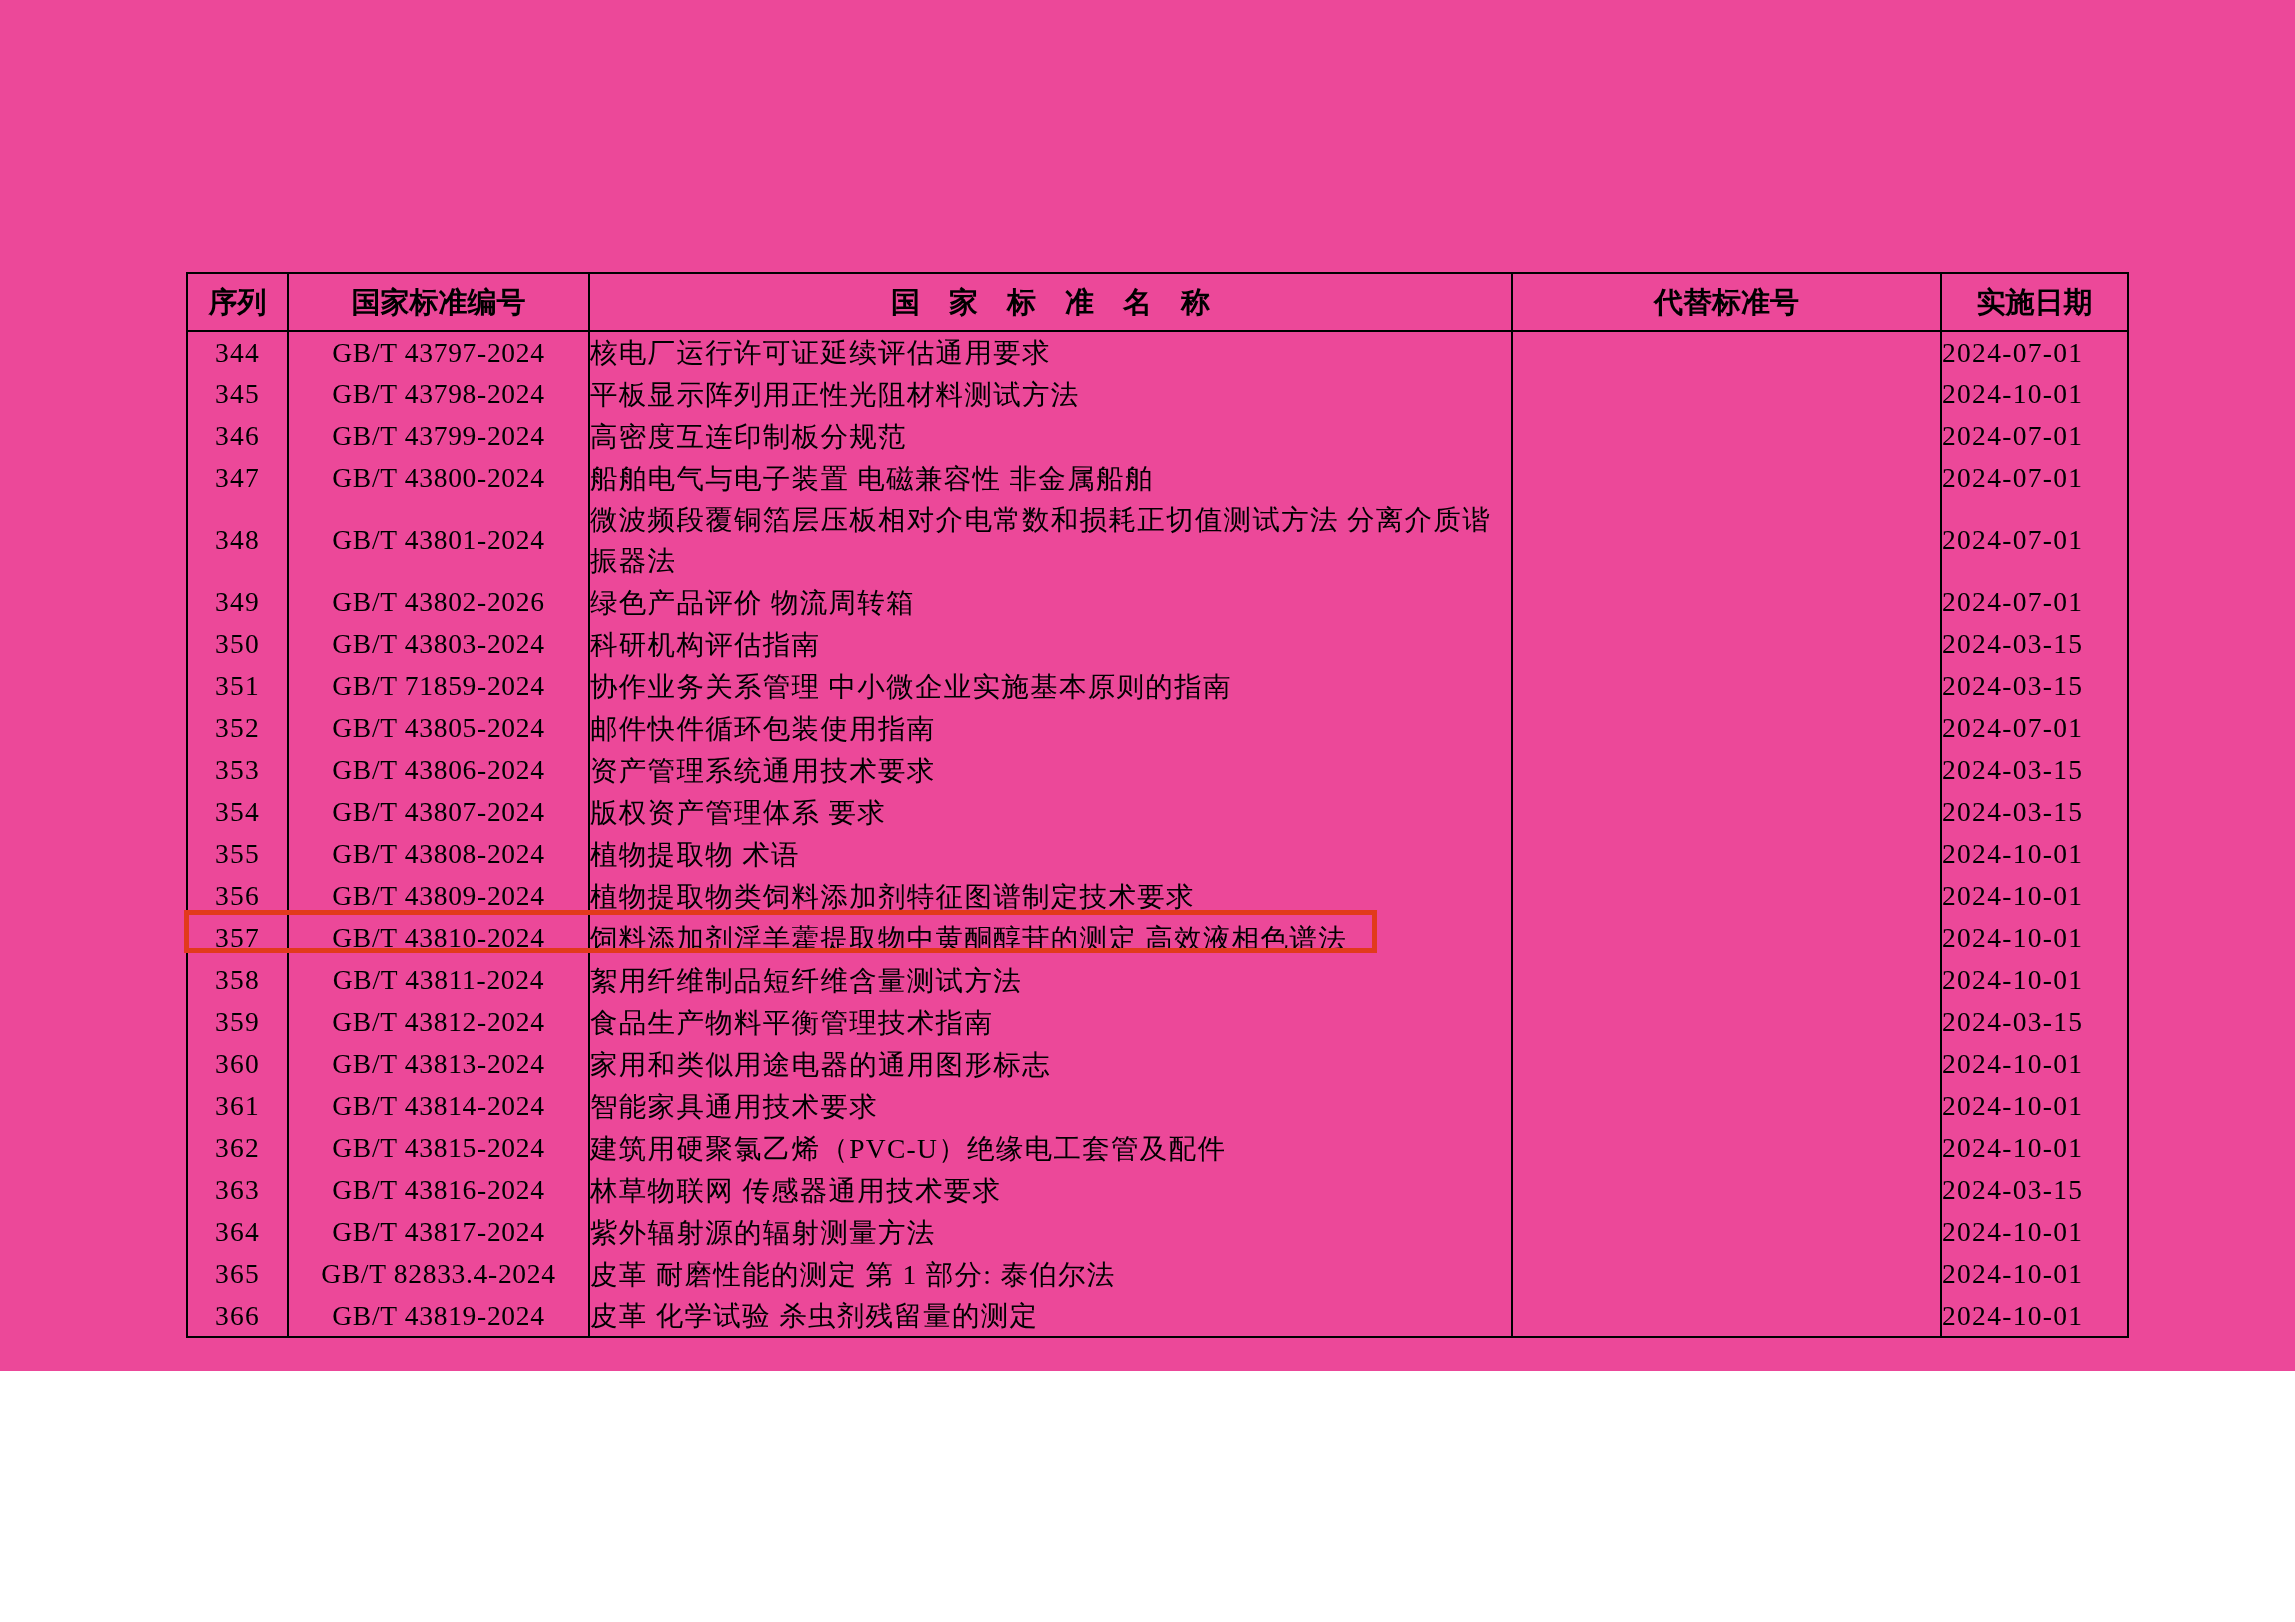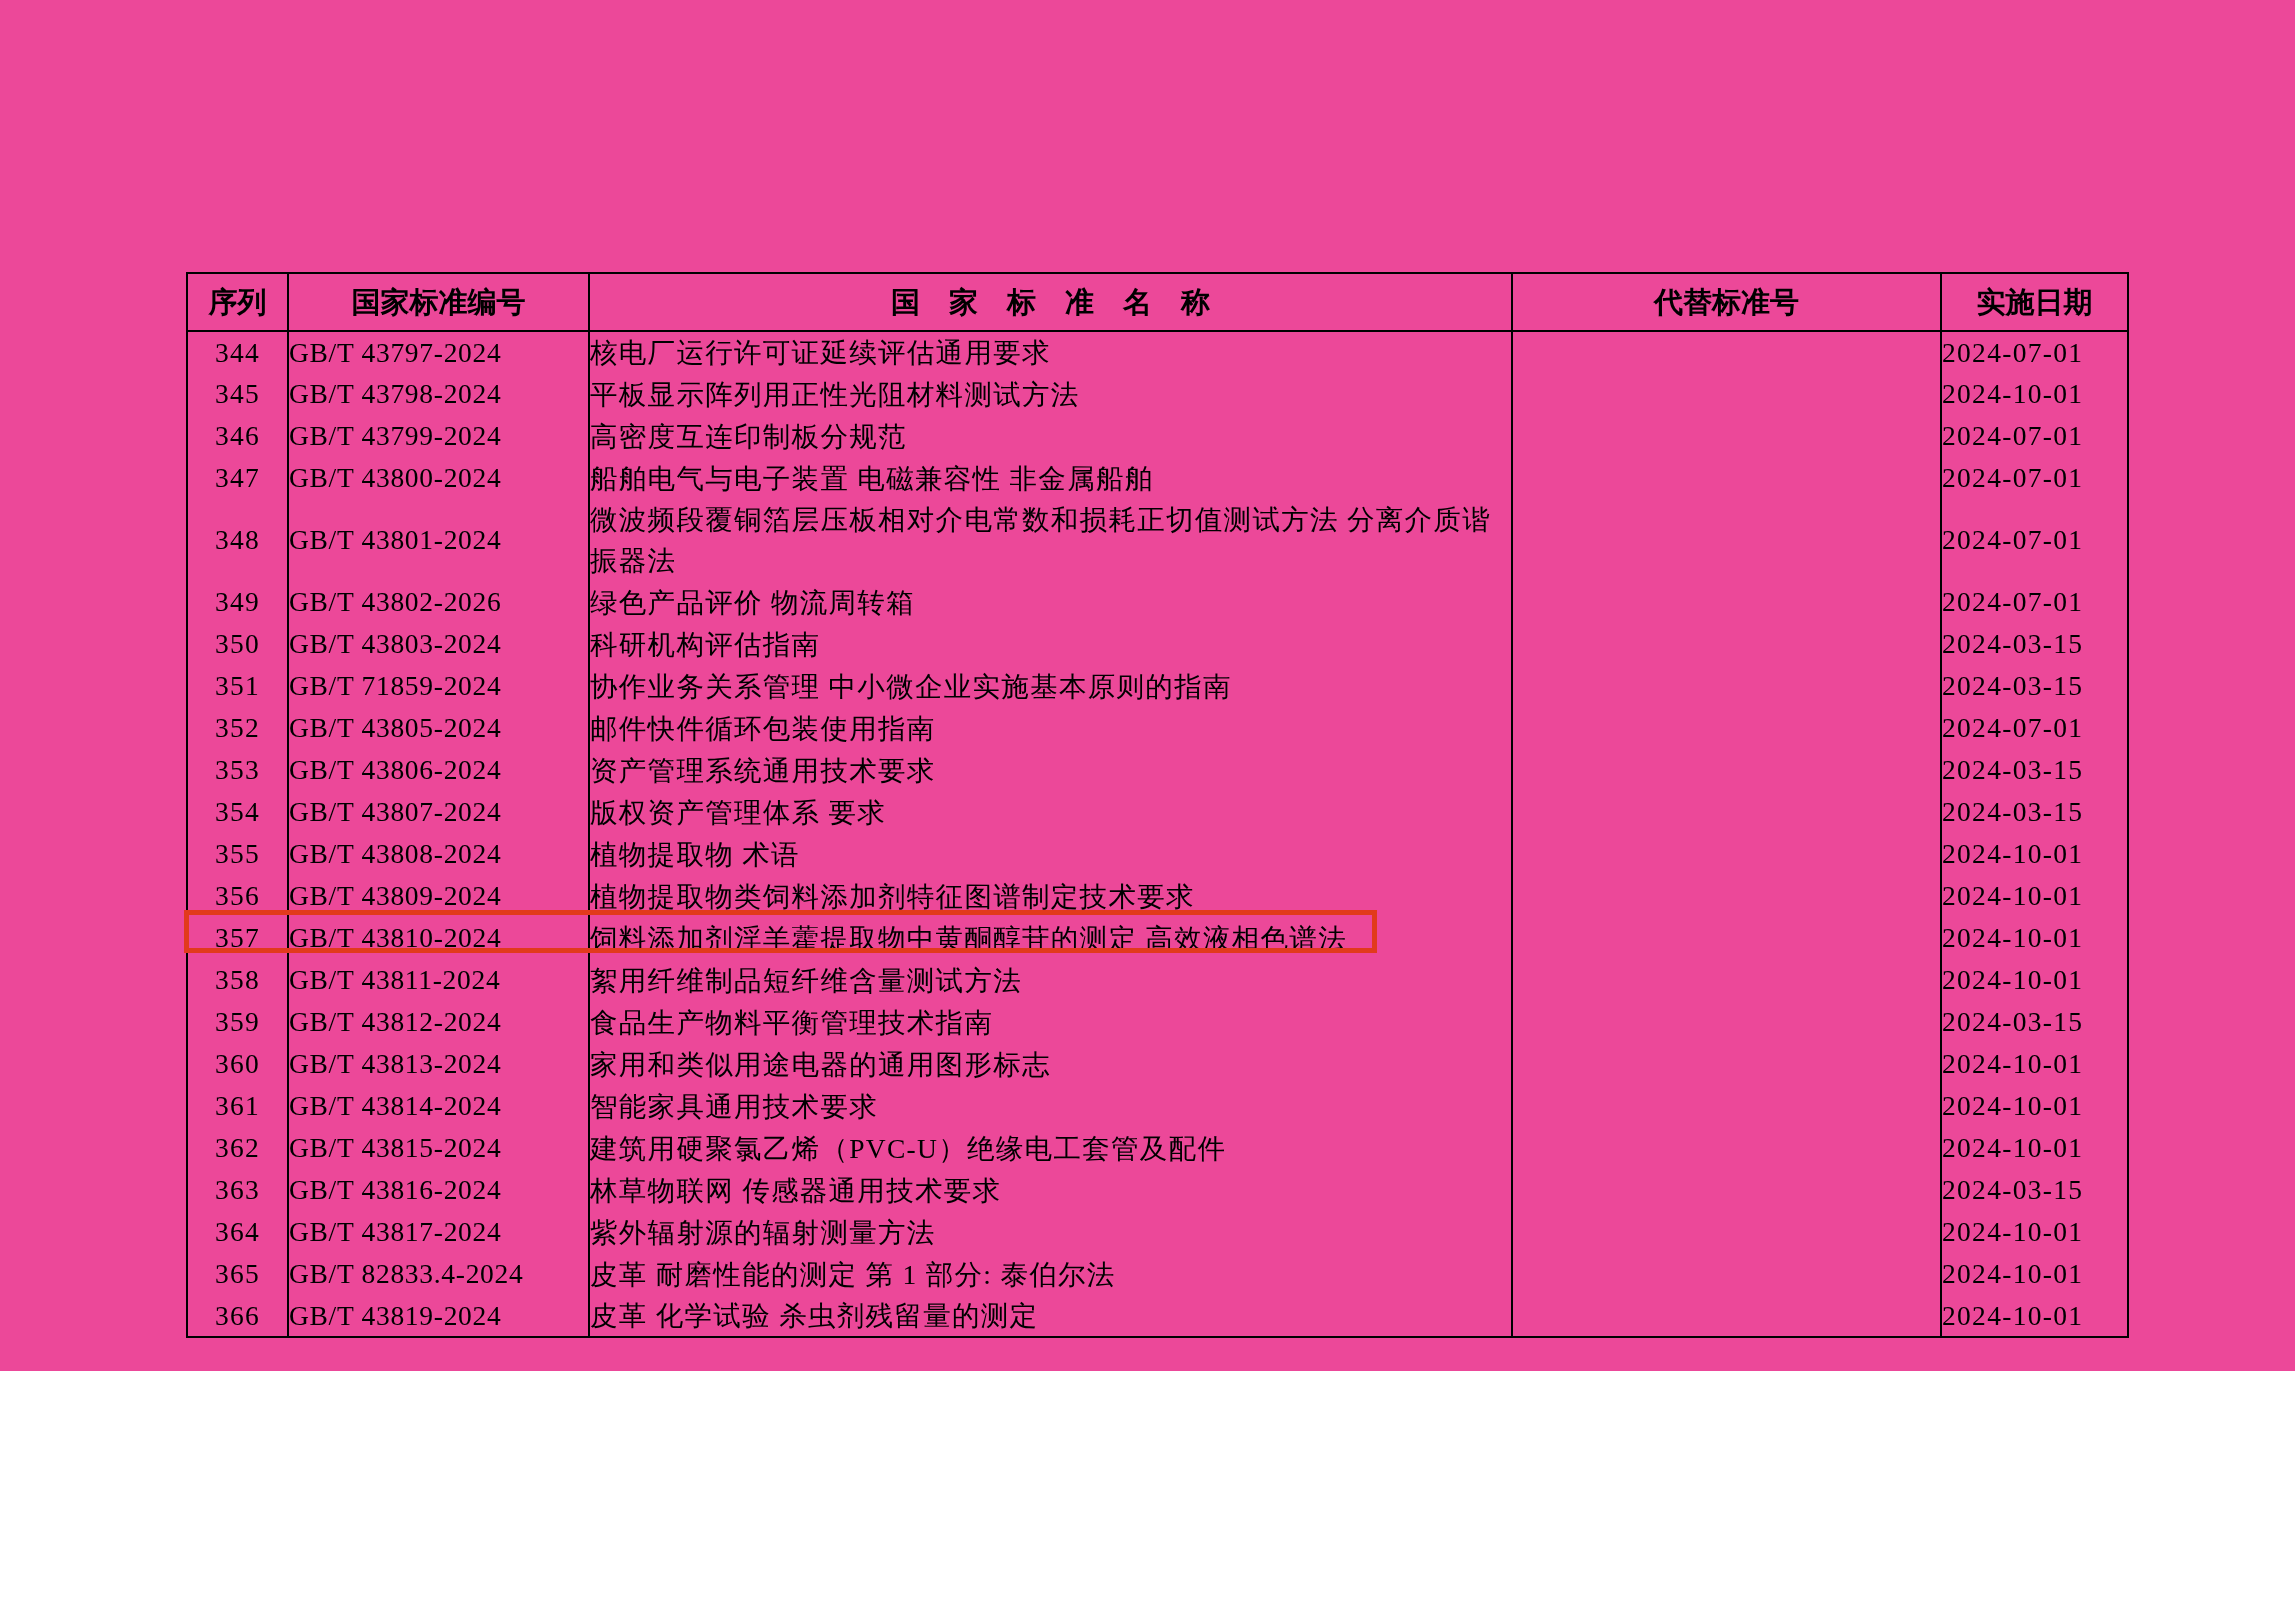--- a/index.html
+++ b/index.html
@@ -53,20 +53,21 @@
   }
   td.c-seq {
     text-align: center;
     letter-spacing: 1.3px;
     margin-left: 8px;
   }
   td.c-no {
     padding-left: 9.8px;
     letter-spacing: 0.7px;
     white-space: nowrap;
+    text-align: center;
   }
   td.c-name {
     padding-left: 6.5px;
     padding-right: 2.6px;
     letter-spacing: 1.3px;
     line-height: 41px;
     word-break: break-all;
   }
   td.c-repl {
     

